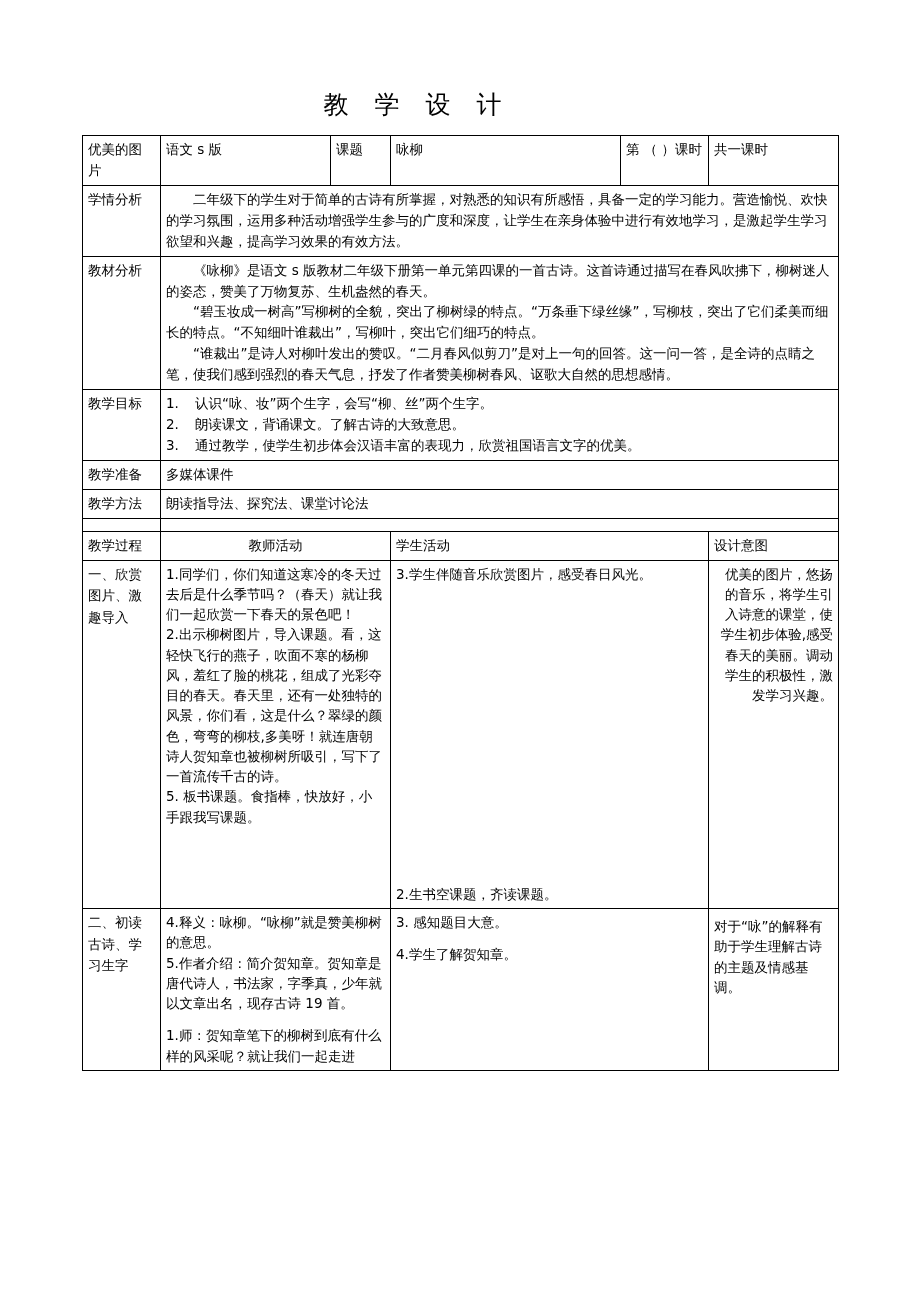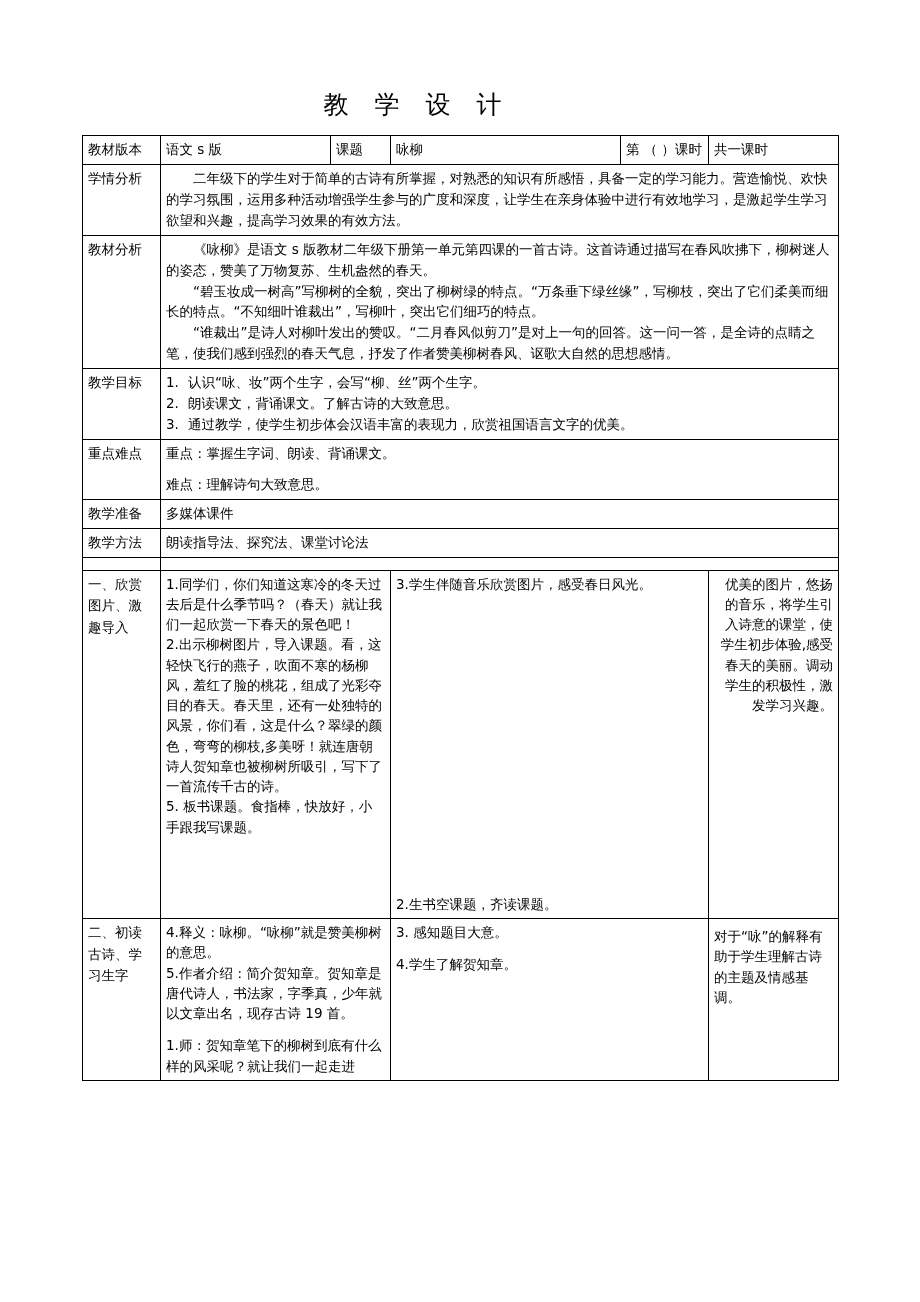--- a/index.html
+++ b/index.html
@@ -36,21 +36,21 @@
   table.main td {
     border: 1px solid #000;
     padding: 3px 5px 4px 5px;
     vertical-align: top;
     font-family: "DejaVu Sans", "Liberation Sans", sans-serif;
   }
   .indent { text-indent: 2em; }
   .para { margin: 0; }
   .numrow { display: flex; }
   .numrow .n { width: 22px; flex: 0 0 22px; }
-  .numrow .t { flex: 1; }
+  .numrow .t { flex: 1; margin-left: 7px; }
   .gap-row td { height: 13px; border: 1px solid #000; }
   .ph-center { text-align: center; }
   .vcenter { vertical-align: middle; text-align: right; }
   .vbottom { vertical-align: bottom; }
   .tight { line-height: 1.5; margin-top: 28px; }
   .stage-label { line-height: 1.6; }
   .sp { height: 12px; }
   .intent-block { padding-top: 4px; }
 </style>
 </head>
@@ -65,21 +65,21 @@
       <col style="width:170px">
       <col style="width:60px">
       <col style="width:230px">
       <col style="width:88px">
       <col style="width:130px">
     </colgroup>
 
     <tbody>
 
     <tr>
-      <td>教材版本</td>
+      <td>优美的图片</td>
       <td>语文 s 版</td>
       <td>课题</td>
       <td>咏柳</td>
       <td>第 （  ）课时</td>
       <td>共一课时</td>
     </tr>
 
     <tr>
       <td>学情分析</td>
       <td colspan="5">
@@ -107,44 +107,42 @@
           <span class="n">2.</span>
           <span class="t">朗读课文，背诵课文。了解古诗的大致意思。</span>
         </div>
         <div class="numrow">
           <span class="n">3.</span>
           <span class="t">通过教学，使学生初步体会汉语丰富的表现力，欣赏祖国语言文字的优美。</span>
         </div>
       </td>
     </tr>
 
-    <tr>
-      <td>重点难点</td>
-      <td colspan="5">
-        <p class="para">重点：掌握生字词、朗读、背诵课文。</p>
-        <p class="para" style="height:10px"></p>
-        <p class="para">难点：理解诗句大致意思。</p>
-      </td>
-    </tr>
 
     <tr>
       <td>教学准备</td>
       <td colspan="5">多媒体课件</td>
     </tr>
 
     <tr>
       <td>教学方法</td>
       <td colspan="5">朗读指导法、探究法、课堂讨论法</td>
     </tr>
 
     <tr class="gap-row">
       <td></td>
       <td colspan="5"></td>
     </tr>
 
+    <tr>
+      <td>教学过程</td>
+      <td colspan="2" class="ph-center">教师活动</td>
+      <td colspan="2">学生活动</td>
+      <td>设计意图</td>
+    </tr>
 
     <tr>
       <td class="stage-label">一、欣赏图片、激趣导入</td>
       <td colspan="2" class="tight">
         <p class="para">1.同学们，你们知道这寒冷的冬天过去后是什么季节吗？（春天）就让我们一起欣赏一下春天的景色吧！</p>
         <p class="para">2.出示柳树图片，导入课题。看，这轻快飞行的燕子，吹面不寒的杨柳风，羞红了脸的桃花，组成了光彩夺目的春天。春天里，还有一处独特的风景，你们看，这是什么？翠绿的颜色，弯弯的柳枝,多美呀！就连唐朝诗人贺知章也被柳树所吸引，写下了一首流传千古的诗。</p>
         <p class="para">5. 板书课题。食指棒，快放好，小手跟我写课题。</p>
       </td>
       <td colspan="2" class="tight">
         <p class="para">3.学生伴随音乐欣赏图片，感受春日风光。</p>

